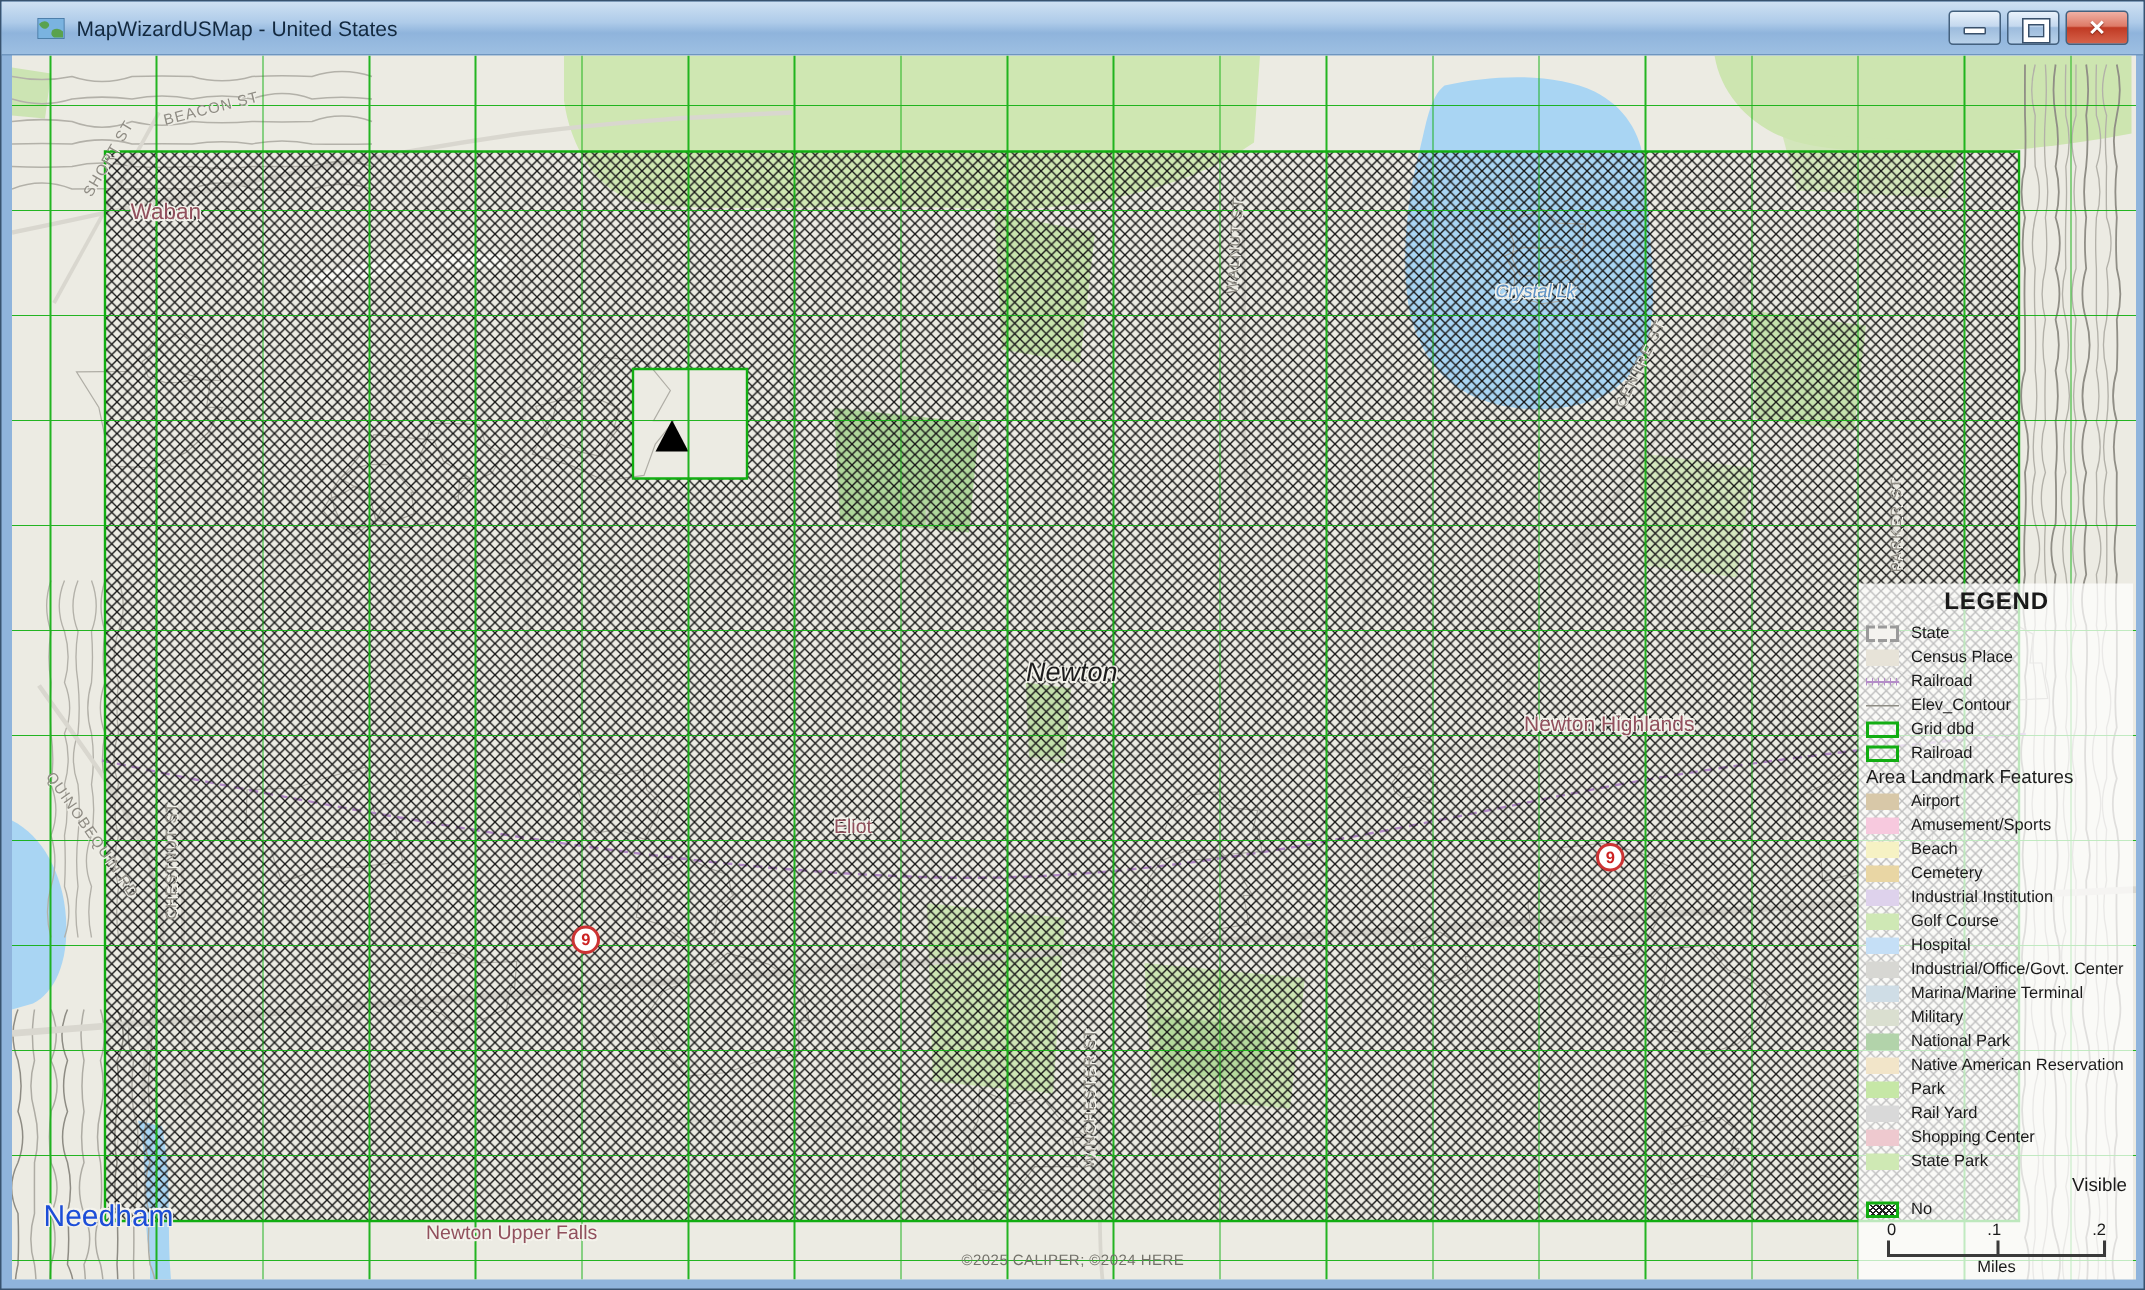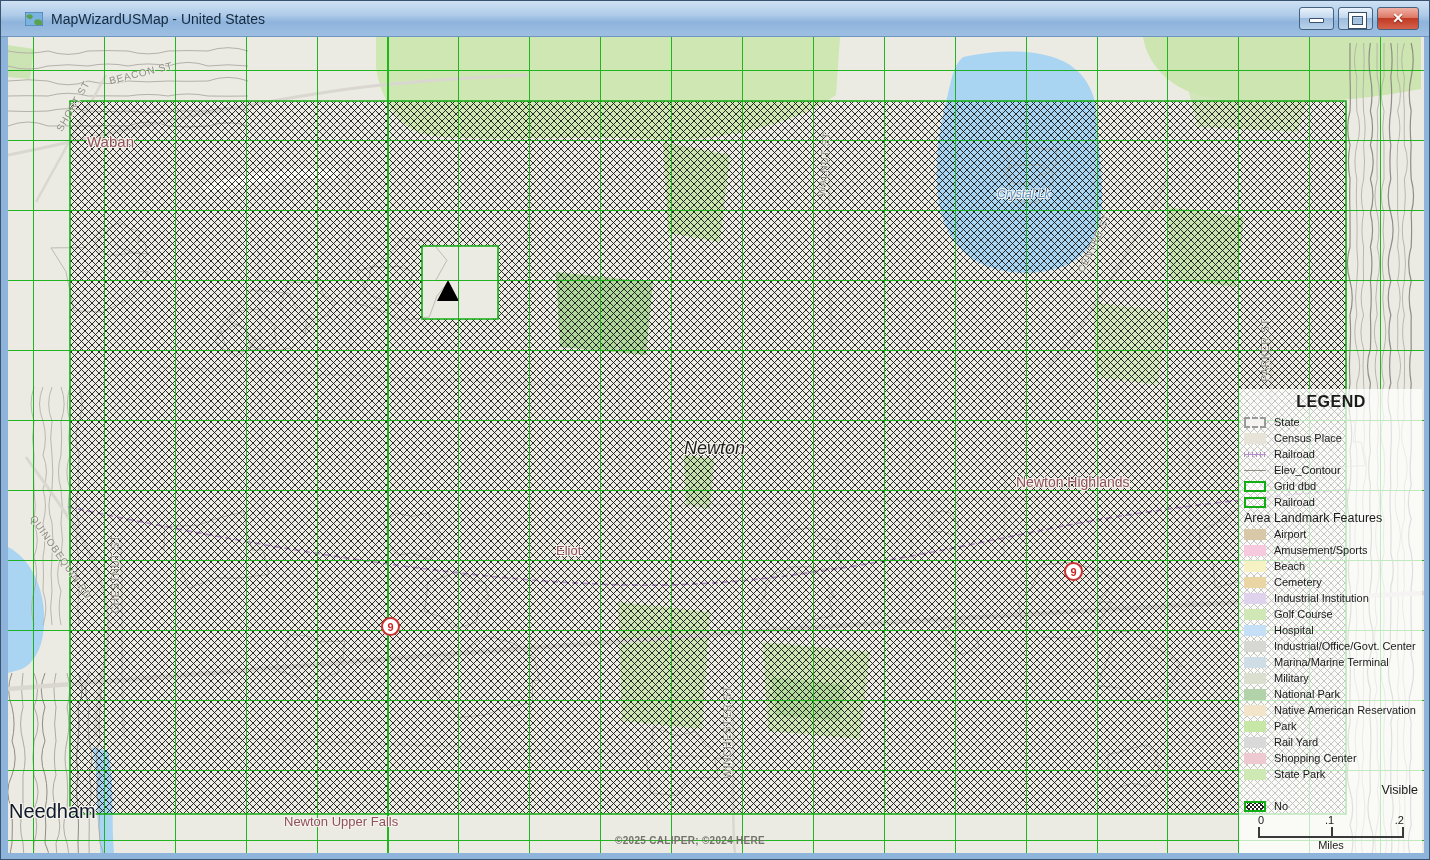--- a/index.html
+++ b/index.html
@@ -26,21 +26,21 @@
   #mapsvg{position:absolute;left:0;top:0;}
   #grid-layer{position:absolute;inset:0;pointer-events:none;
     background-image:repeating-linear-gradient(to right,#12b012 0 1px,transparent 1px 70.9px),
                      repeating-linear-gradient(to bottom,#12b012 0 1px,transparent 1px 70px);
     background-position:25px 33px;opacity:.92;}
   #label-layer{position:absolute;inset:0;pointer-events:none;}
   .plabel{position:absolute;white-space:nowrap;
     text-shadow:1px 1px 0 #f4f3ec,-1px -1px 0 #f4f3ec,1px -1px 0 #f4f3ec,-1px 1px 0 #f4f3ec;}
   .plabel.village{color:#91505d;}
   .plabel.city{color:#1c1c1c;}
-  .plabel.city-large{color:#0f172a;font-size:20px;}
+  .plabel.city-large{color:#1d4ed8;font-size:20px;margin-left:20px;}
   .plabel.water{color:#5d92c6;font-style:italic;}
   .slabel{position:absolute;color:#8f8c84;font-size:10px;letter-spacing:.8px;white-space:nowrap;
     text-shadow:1px 1px 0 #f0efe8;transform-origin:center;}
   .shield{position:absolute;width:19px;height:19px;border-radius:50%;background:#fff;
     border:2px solid #cc3333;color:#cc2222;font-size:11px;font-weight:bold;display:flex;
     align-items:center;justify-content:center;box-sizing:border-box;}
   #copyright{position:absolute;color:#73716a;font-size:10px;letter-spacing:.3px;}
   
   #legend{position:absolute;left:1231px;top:352px;width:183px;height:464px;
     background:rgba(255,255,255,.72);box-sizing:border-box;padding:3px 4px 2px 5px;
@@ -199,21 +199,21 @@
       <path d="M60,470 C300,520 480,545 620,548 C760,551 900,520 1040,492 C1130,474 1230,462 1345,452" fill="none" stroke="#b48cc8" stroke-width="1.6" stroke-dasharray="6 4"></path>
 
       <path id="viewshed" fill-rule="evenodd" d="M62,64 H1338 V777 H62 Z M414,209 h76 v73 h-76 z" fill="url(#hatch)" stroke="#12ad12" stroke-width="1.6"></path>
 
       <polygon points="440,243 429,264 451,264" fill="#000"></polygon>
     </svg>
 
     <div id="grid-layer"></div>
 
     <div id="label-layer">
-      <span id="copyright" style="left:607px;top:798px;font-weight:bold;">©2025 CALIPER; ©2024 HERE</span>
+      <span id="copyright" style="left:633px;top:798px;">©2025 CALIPER; ©2024 HERE</span>
     <span class="plabel village" style="left: 35px; top: 96px; font-size: 15px; margin-left: 44px;">Waban</span>
         <span class="plabel city" style="left: 676px; top: 401px; font-size: 18px; font-style: italic;">Newton</span>
         <span class="plabel village" style="left: 1008px; top: 437px; font-size: 14px;">Newton Highlands</span>
         <span class="plabel village" style="left: 548px; top: 506px; font-size: 13px;">Eliot</span>
         <span class="plabel city-large" style="left: 1px; top: 763px; font-size: 20px;">Needham</span>
         <span class="plabel village" style="left: 276px; top: 777px; font-size: 13px;">Newton Upper Falls</span>
         <span class="plabel water" style="left: 989px; top: 150px; font-size: 12px;">Crystal Lk</span>
         <span class="slabel" style="left: 65px; top: 69px; transform: translate(-50%, -50%) rotate(-60deg);">SHORT ST</span>
         <span class="slabel" style="left: 133px; top: 36px; transform: translate(-50%, -50%) rotate(-14deg);">BEACON ST</span>
         <span class="slabel" style="left: 53px; top: 520px; transform: translate(-50%, -50%) rotate(55deg);">QUINOBEQUIN RD</span>

